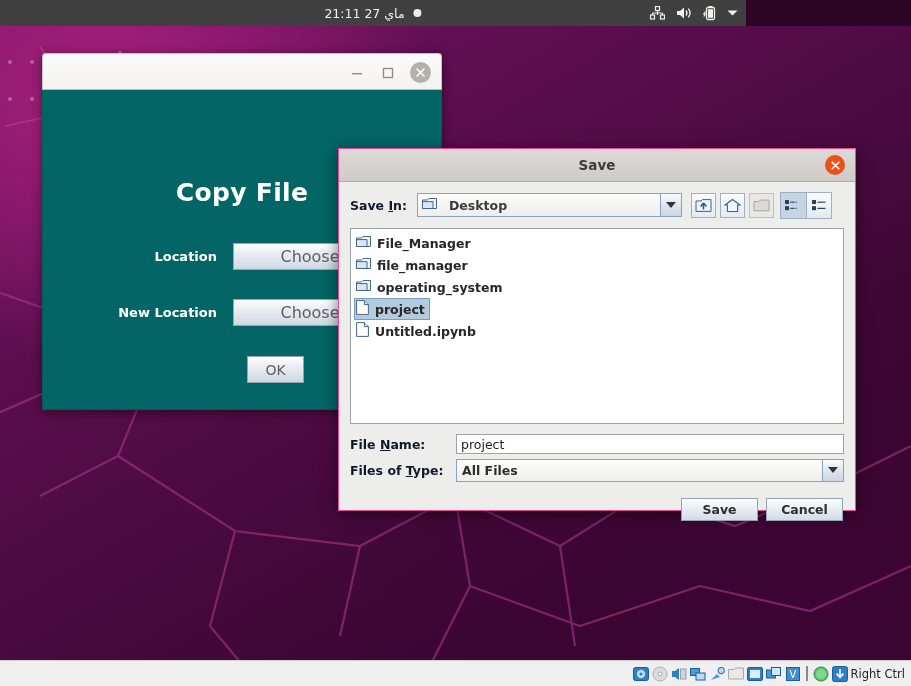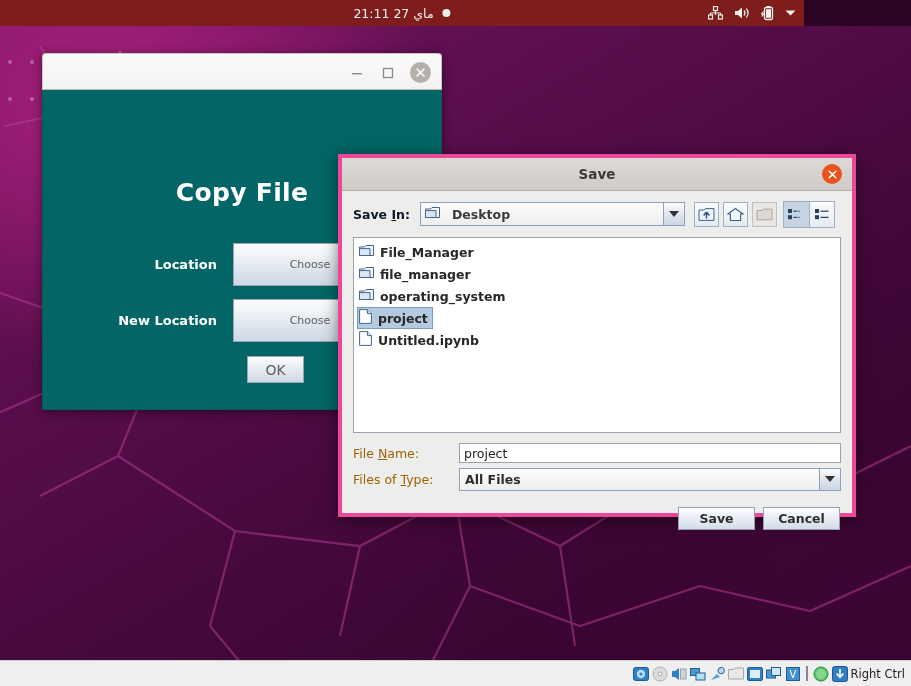--- a/index.html
+++ b/index.html
@@ -25,22 +25,22 @@
       radial-gradient(ellipse 520px 420px at 12% 12%, #a8207e 0%, rgba(168,32,126,0) 62%),
       radial-gradient(ellipse 700px 560px at 92% 88%, #3d0533 0%, rgba(61,5,51,0) 70%),
       linear-gradient(150deg, #7b1464 0%, #5e0f50 26%, #46093c 58%, #2d0325 100%);
     overflow: hidden;
   }
   #wallpaper svg { position: absolute; left: 0; top: 0; }
 
   
   #top-panel {
     position: absolute; left: 0; top: 0;
-    width: 804px; height: 26px;
-    background: #7f1d1d;
+    width: 746px; height: 26px;
+    background: #404040;
     color: #f2f1f0;
     font-size: 12.5px;
     display: flex; align-items: center;
   }
   #clock-area {
     position: absolute; left: 50%; transform: translateX(-50%);
     display: flex; align-items: center; gap: 9px;
     white-space: nowrap;
   }
   #clock-text { font-size: 12.5px; color: #f2f1f0; letter-spacing: .2px; }
@@ -102,44 +102,44 @@
     letter-spacing: .3px;
   }
   .cf-row { position: absolute; display: flex; align-items: center; }
   #cf-row-loc { left: 0; top: 153px; width: 100%; }
   #cf-row-new { left: 0; top: 209px; width: 100%; }
   .cf-label {
     width: 190px; text-align: right; padding-right: 16px;
     font-size: 13px; font-weight: bold; color: #ffffff;
   }
   .cf-choose {
-    width: 154px; height: 43px;
-    display: flex; align-items: center; justify-content: center;
-    font-size: 11px; color: #5e5e5e;
+    width: 154px; height: 27px;
+    display: flex; align-items: center; justify-content: center;
+    font-size: 16px; color: #5e5e5e;
     background: linear-gradient(180deg, #fdfdfe 0%, #e3e9f0 52%, #cfd8e4 100%);
     border: 1px solid #9aa4b0;
     cursor: default;
   }
   #cf-ok {
     position: absolute; left: 204px; top: 266px;
     width: 57px; height: 27px;
     display: flex; align-items: center; justify-content: center;
     font-size: 14px; color: #5e5e5e;
     background: linear-gradient(180deg, #fdfdfe 0%, #e3e9f0 52%, #cfd8e4 100%);
     border: 1px solid #9aa4b0;
     cursor: default;
   }
 
   
   #save-dialog {
     position: absolute;
-    left: 338px; top: 154px;
+    left: 338px; top: 148px;
     width: 518px; height: 363px;
     background: #ededeb;
-    border: 4px solid #ec4899;
+    border: 1px solid #ec4899;
     box-shadow: 0 3px 14px rgba(0,0,0,.5);
   }
   #sd-titlebar {
     height: 33px; width: 100%;
     background: linear-gradient(180deg, #dcd9d6 0%, #cfcbc7 100%);
     border-bottom: 1px solid #b2aeaa;
     position: relative;
     display: flex; align-items: center; justify-content: center;
   }
   #sd-title { font-size: 13.5px; font-weight: bold; color: #3b3b3b; }
@@ -220,21 +220,21 @@
   .file-row.selected {
     background: #b4cade;
     border: 1px solid #7c9cbb;
     padding: 0 4px 0 1px;
   }
 
   #sd-fields { margin-top: 9px; }
   .fld-row { display: flex; align-items: center; height: 22px; }
   .fld-row + .fld-row { margin-top: 4px; }
   .fld-label {
-    width: 106px; font-size: 12.5px; font-weight: normal; color: #a16207;
+    width: 106px; font-size: 12.5px; font-weight: bold; color: #0f172a;
   }
   #sd-filename {
     flex: 1; height: 20px;
     background: #ffffff; border: 1px solid #9aa2ab;
     display: flex; align-items: center;
     padding-left: 4px;
     font-size: 12.5px; color: #1d1d1d;
     font-family: "DejaVu Sans", "Liberation Sans", sans-serif;
   }
   #sd-filetype {

